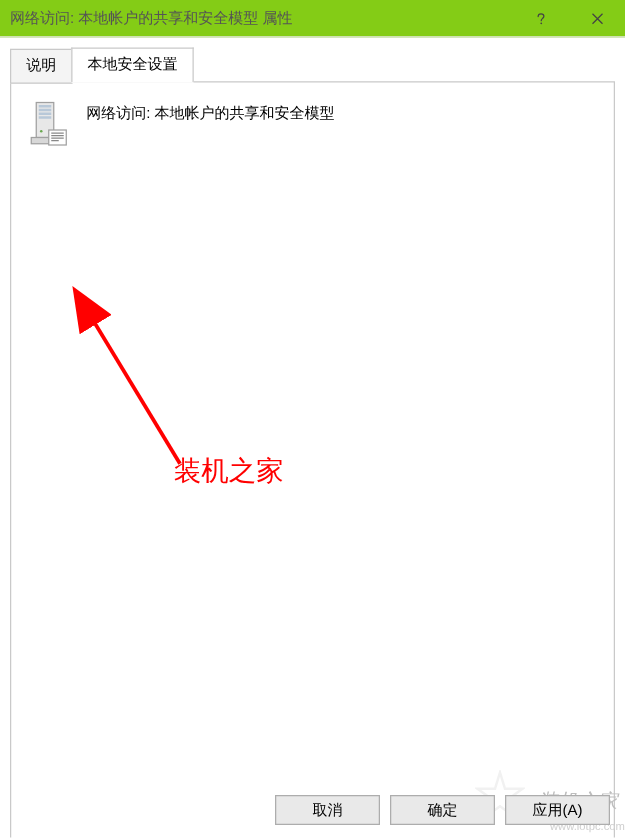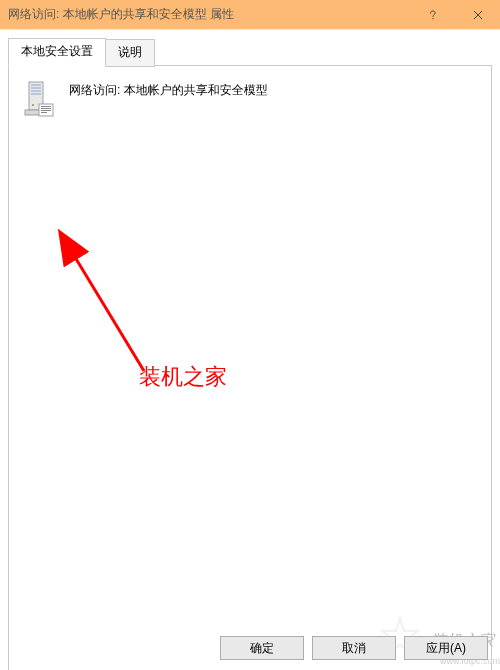--- a/index.html
+++ b/index.html
@@ -9,21 +9,21 @@
     font-size: 12px;
     background: #fff;
     color: #000;
     width: 500px;
     height: 670px;
     overflow: hidden;
     position: relative;
   }
   .title-bar {
     height: 30px;
-    background: #fdba74;
+    background: #84cc16;
     border-bottom: 1px solid #e8e8e8;
     display: flex;
     align-items: center;
     padding-left: 8px;
     color: #555;
     font-size: 12px;
   }
   .title-bar .title-text { flex: 1; }
   .title-btn {
     width: 45px;
@@ -168,22 +168,22 @@
     </svg>
   </div>
   <div class="title-btn">
     <svg viewBox="0 0 10 10">
       <path d="M1 1 L9 9 M9 1 L1 9" stroke="#444" stroke-width="1"></path>
     </svg>
   </div>
 </div>
 
 <div class="tabs">
+  <div class="tab inactive">说明</div>
   <div class="tab active">本地安全设置</div>
-  <div class="tab inactive">说明</div>
 </div>
 
 <div class="tab-body">
 
   <div class="header-row">
     <svg class="server-icon" viewBox="0 0 32 40">
       <rect x="6" y="2" width="14" height="28" fill="#e8e8e8" stroke="#a0a0a0"></rect>
       <rect x="8" y="4" width="10" height="2" fill="#b8c8d8"></rect>
       <rect x="8" y="7" width="10" height="2" fill="#b8c8d8"></rect>
       <rect x="8" y="10" width="10" height="2" fill="#b8c8d8"></rect>
@@ -213,16 +213,16 @@
 
 </div>
 
 <svg class="watermark-star" width="40" height="40" viewBox="0 0 40 40">
   <path d="M20 2 L24 15 L38 15 L27 23 L31 37 L20 29 L9 37 L13 23 L2 15 L16 15 Z" fill="none" stroke="#c8c8c8" stroke-width="2"></path>
 </svg>
 <div class="watermark-text">装机之家</div>
 <div class="watermark-sub">www.lotpc.com</div>
 
 <div class="button-row">
+  <div class="btn">取消</div>
   <div class="btn">确定</div>
-  <div class="btn">取消</div>
   <div class="btn">应用(A)</div>
 </div>
 
 </body></html>

